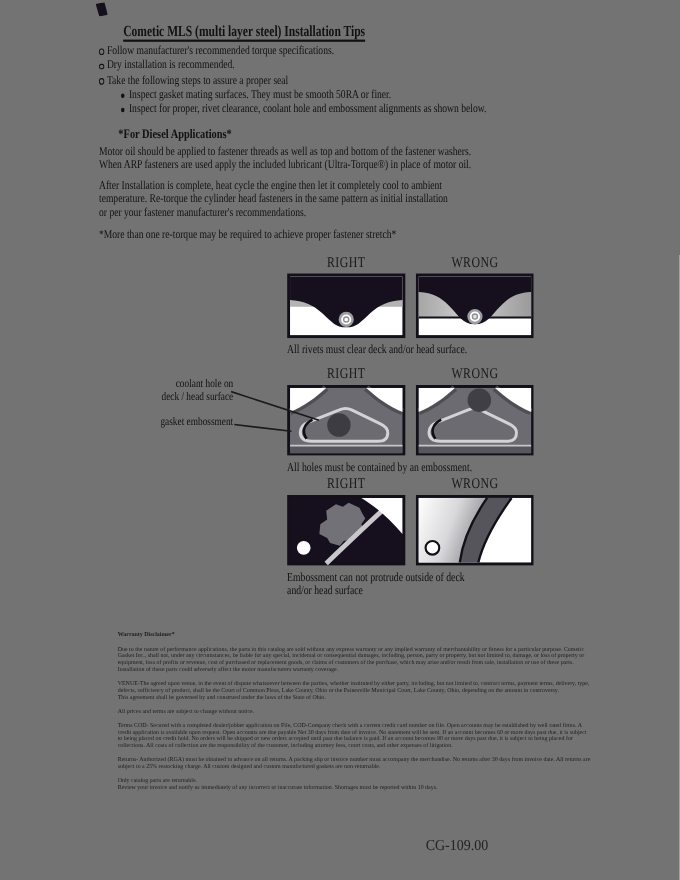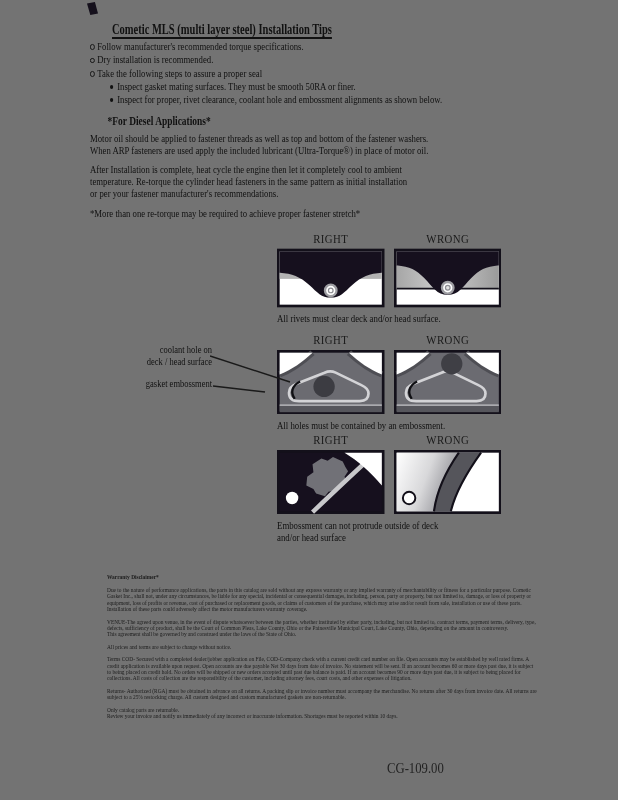--- a/index.html
+++ b/index.html
@@ -22,21 +22,21 @@
   .tips .sb{position:relative;margin-left:25px;padding-left:9px;line-height:13px;}
   .tips .sb::before{content:"";position:absolute;left:0;top:4.6px;width:4px;height:4px;
                     background:#111;border-radius:50%;}
 
   .diesel{position:absolute;left:90px;top:116px;width:550px;font-size:10.9px;line-height:11.9px;}
   .diesel .h{font-weight:bold;font-size:11.8px;margin:0 0 5px 22px;}
   .diesel p{margin:0 0 7px 0;}
   .diesel .note{margin-top:9px;}
 
   .diagrams{position:absolute;left:237px;top:231px;width:251px;}
-  .drow{position:absolute;left:16px;width:224px;padding-left:24px;}
+  .drow{position:absolute;left:0;width:224px;padding-left:24px;}
   .dlabels{display:flex;gap:9px;height:14px;}
   .dlabels span{display:inline-block;width:121px;text-align:center;font-size:13.5px;
                 letter-spacing:.5px;color:#1a1a1a;transform:scaleX(0.8);}
   .dboxes{display:flex;gap:9px;}
   .dcaption{margin-top:2px;font-size:11px;line-height:11.5px;width:300px;
             transform:scaleX(0.8);transform-origin:0 0;white-space:pre-line;}
 
   .ann{position:absolute;font-size:10.6px;line-height:11.8px;text-align:right;
        transform:scaleX(0.8);transform-origin:100% 0;white-space:pre-line;}
   .ann1{left:60px;top:344px;width:152px;}

